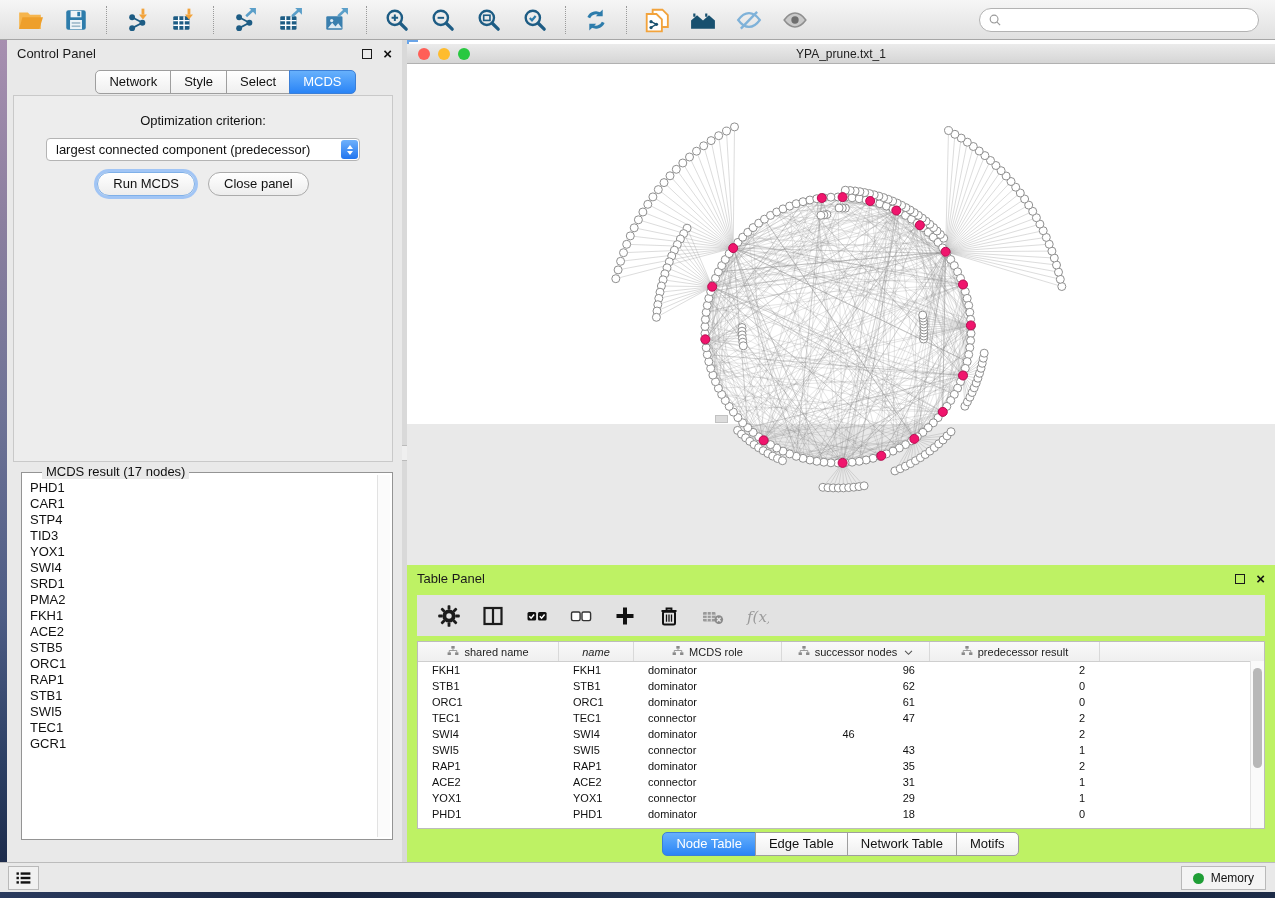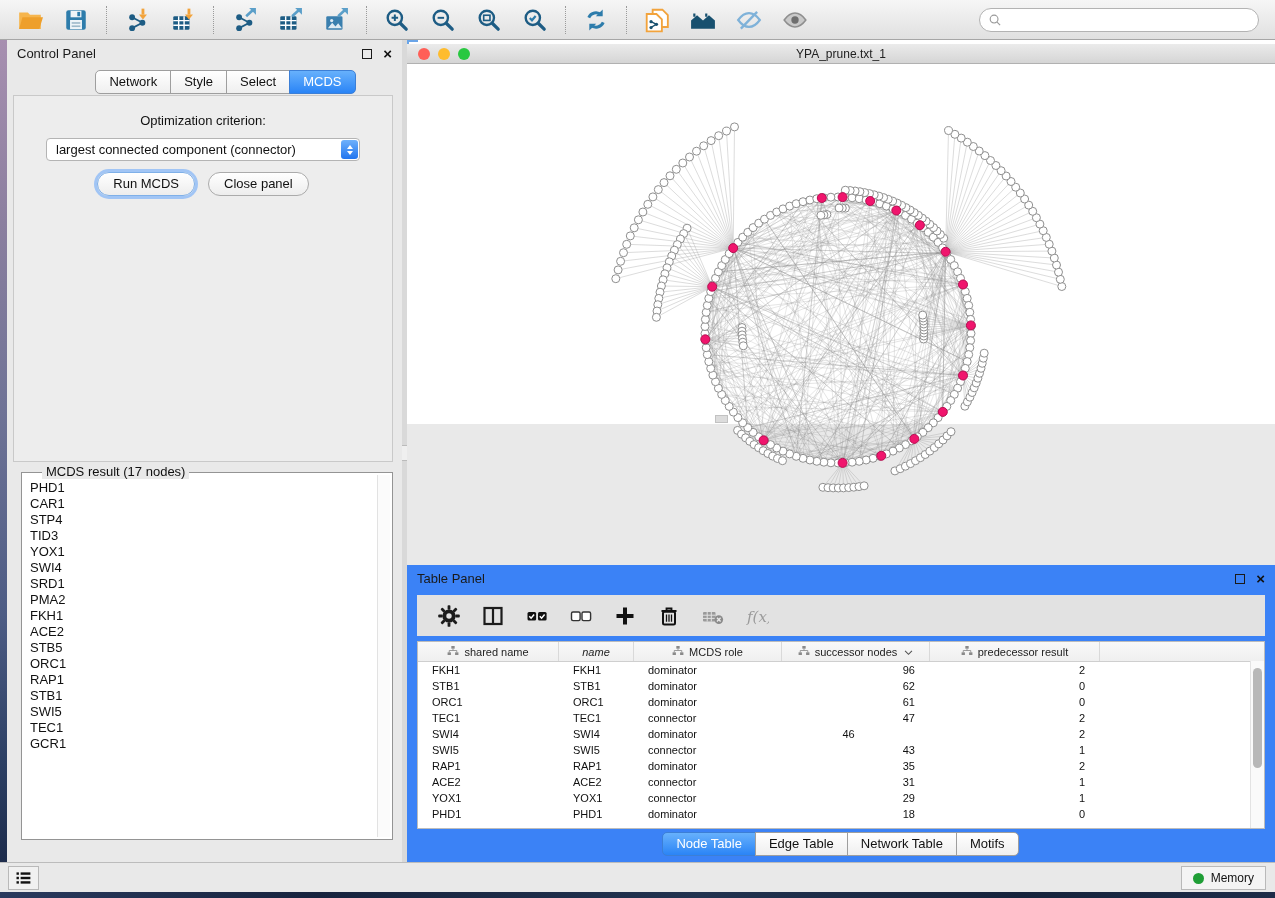--- a/index.html
+++ b/index.html
@@ -48,21 +48,21 @@
   
   .network-panel{position:absolute;left:407px;top:40px;width:868px;height:384px;background:#fff;}
   .net-corner{position:absolute;left:0;top:0;width:9px;height:9px;border-left:2px solid #6aa5e8;border-top:2px solid #6aa5e8;}
   .net-titlebar{position:absolute;top:4px;left:0;right:0;height:19px;background:linear-gradient(#ebebeb,#d5d5d5);border-bottom:1px solid #b1b1b1;display:flex;align-items:center;}
   .traffic{display:flex;gap:8px;margin-left:11px;position:relative;z-index:2;}
   .light{width:12px;height:12px;border-radius:50%;border:none;padding:0;}
   .net-title{position:absolute;left:0;right:0;text-align:center;font-size:12px;color:#222;}
   .net-canvas{position:absolute;top:24px;left:0;width:868px;height:496px;}
   .net-handle{position:absolute;bottom:1px;left:308px;width:13px;height:8px;background:#dcdcdc;border:1px solid #c2c2c2;box-sizing:border-box;}
   
-  .table-panel{position:absolute;left:407px;top:565px;width:868px;height:297px;background:#3b82f6;}
+  .table-panel{position:absolute;left:407px;top:565px;width:868px;height:297px;background:#bef264;}
   .tp-toolbar{position:absolute;left:10px;right:10px;top:30px;height:41px;background:#e2e2e2;display:flex;align-items:center;padding-left:10px;}
   .tp-btn{width:44px;height:36px;display:flex;align-items:center;justify-content:center;background:none;border:none;padding:0;}
   .tp-btn svg{width:24px;height:24px;}
   .tp-table{position:absolute;left:10px;right:10px;top:76px;height:188px;background:#fff;border:1px solid #bcbcbc;overflow:hidden;box-sizing:border-box;}
   .thead{display:flex;height:19px;background:linear-gradient(#f9f9f9,#efefef);border-bottom:1px solid #cfcfcf;}
   .th{display:flex;align-items:center;justify-content:center;gap:5px;font-size:11px;color:#222;border-right:1px solid #d9d9d9;box-sizing:border-box;height:19px;}
   .th svg.tree{width:12px;height:10px;}
   .th svg.sort{width:9px;height:6px;margin-left:2px;}
   .tr{display:flex;height:16px;align-items:center;font-size:11px;color:#111;}
   .td{box-sizing:border-box;padding-left:14px;overflow:hidden;white-space:nowrap;}
@@ -261,21 +261,21 @@
     </div>
     <div class="cp-tabs" id="cp-tabs">
         <button class="tab">Network</button>
         <button class="tab">Style</button>
         <button class="tab">Select</button>
         <button class="tab selected">MCDS</button>
       </div>
     <div class="cp-inner">
       <div class="opt-label">Optimization criterion:</div>
       <div class="dropdown">
-        <span>largest connected component (connector)</span>
+        <span>largest connected component (predecessor)</span>
         <span class="dd-stepper">
             <span class="dd-up"></span>
             <span class="dd-down"></span>
           </span>
       </div>
       <div class="btn-row">
         <button class="push-btn focused">Run MCDS</button>
         <button class="push-btn">Close panel</button>
       </div>
     </div>

